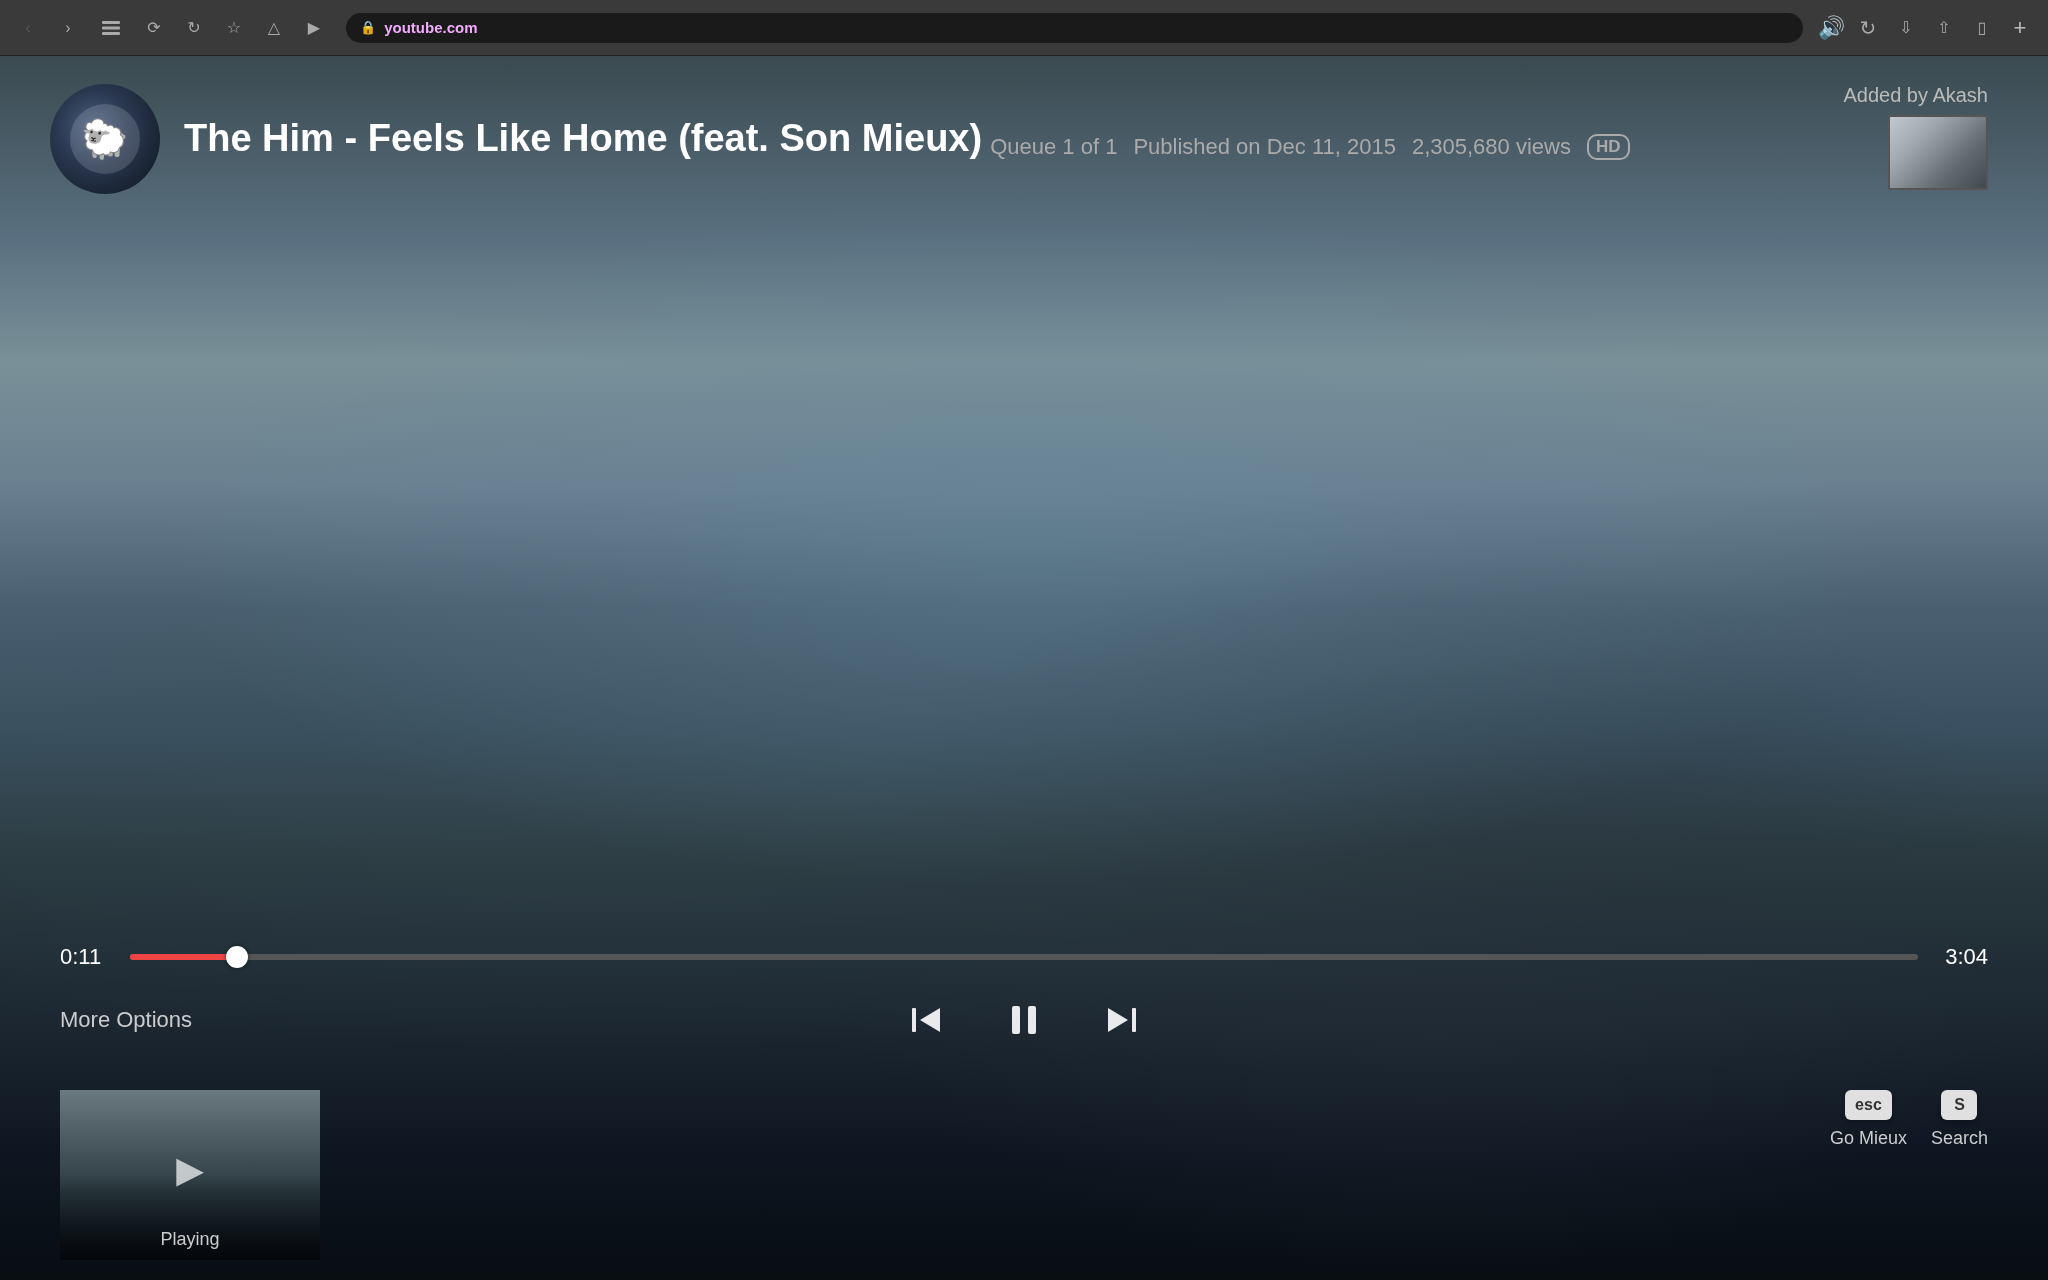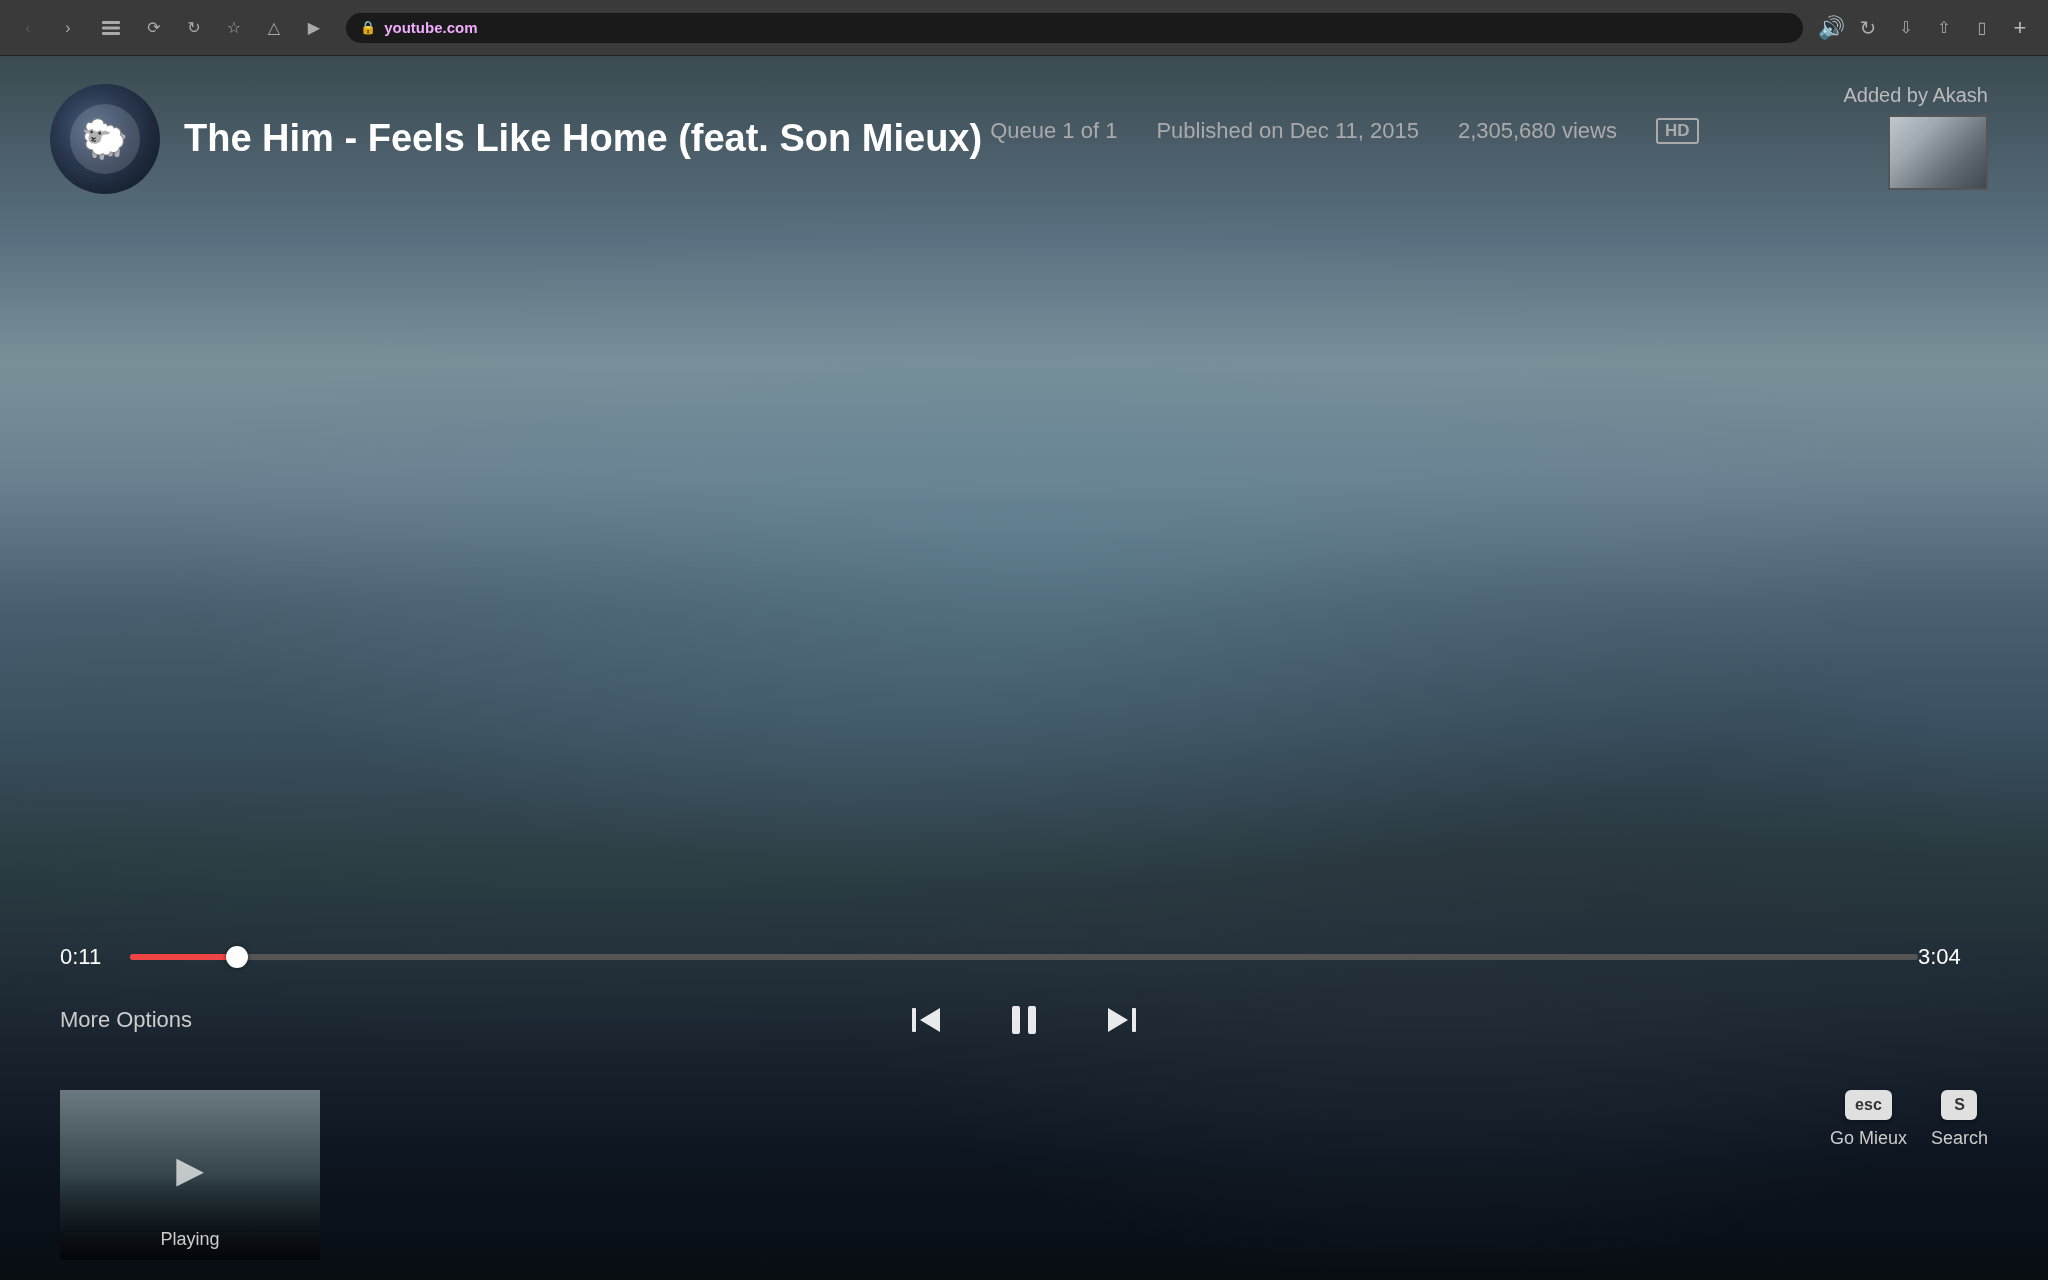--- a/index.html
+++ b/index.html
@@ -173,31 +173,31 @@
       font-size: 38px;
       font-weight: 600;
       color: #ffffff;
       line-height: 1.1;
     }
 
     .track-meta {
       font-size: 22px;
       color: #aaa;
       display: flex;
-      align-items: flex-start;
-      gap: 39px;
+      align-items: flex-end;
+      gap: 16px;
     }
 
     .hd-badge {
       display: inline-block;
       border: 2px solid #aaa;
       color: #aaa;
       font-size: 17px;
       padding: 1px 7px;
-      border-radius: 3px;
+      border-radius: 10px;
       font-weight: 600;
     }
 
     .added-by {
       display: flex;
       flex-direction: column;
       align-items: flex-end;
       gap: 8px;
       text-align: right;
     }
@@ -230,21 +230,21 @@
 
     .time-label {
       color: #fff;
       font-size: 22px;
       font-weight: 400;
       width: 70px;
       flex-shrink: 0;
     }
 
     .time-label.right {
-      text-align: left;
+      text-align: right;
     }
 
     .progress-bar-container {
       flex: 1;
       height: 6px;
       background: #555;
       border-radius: 3px;
       position: relative;
       cursor: pointer;
     }

